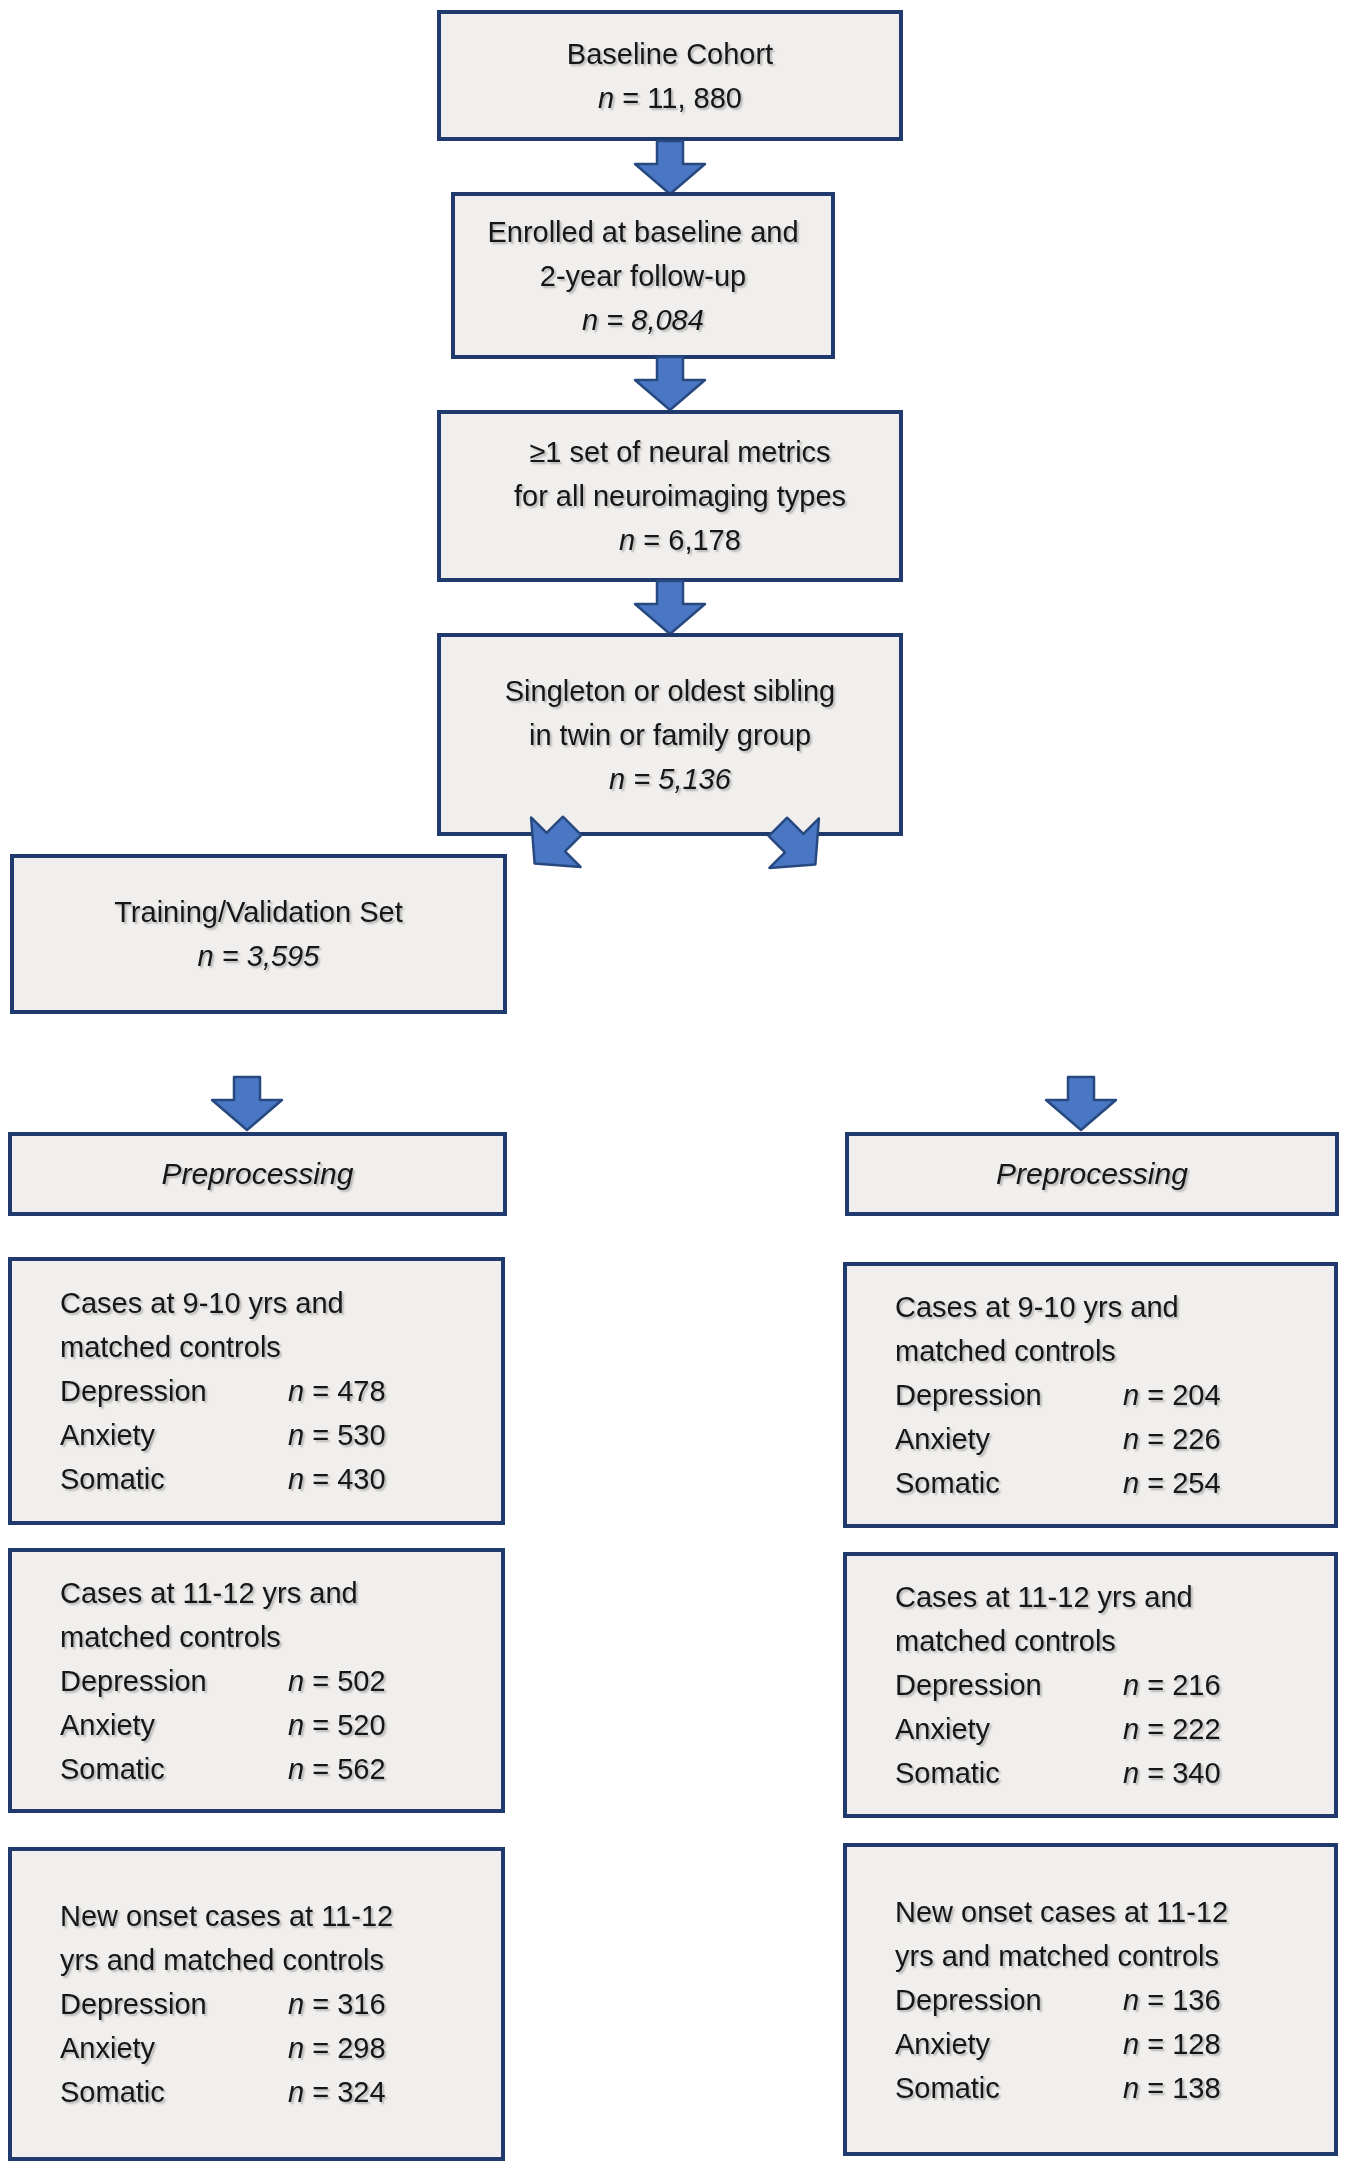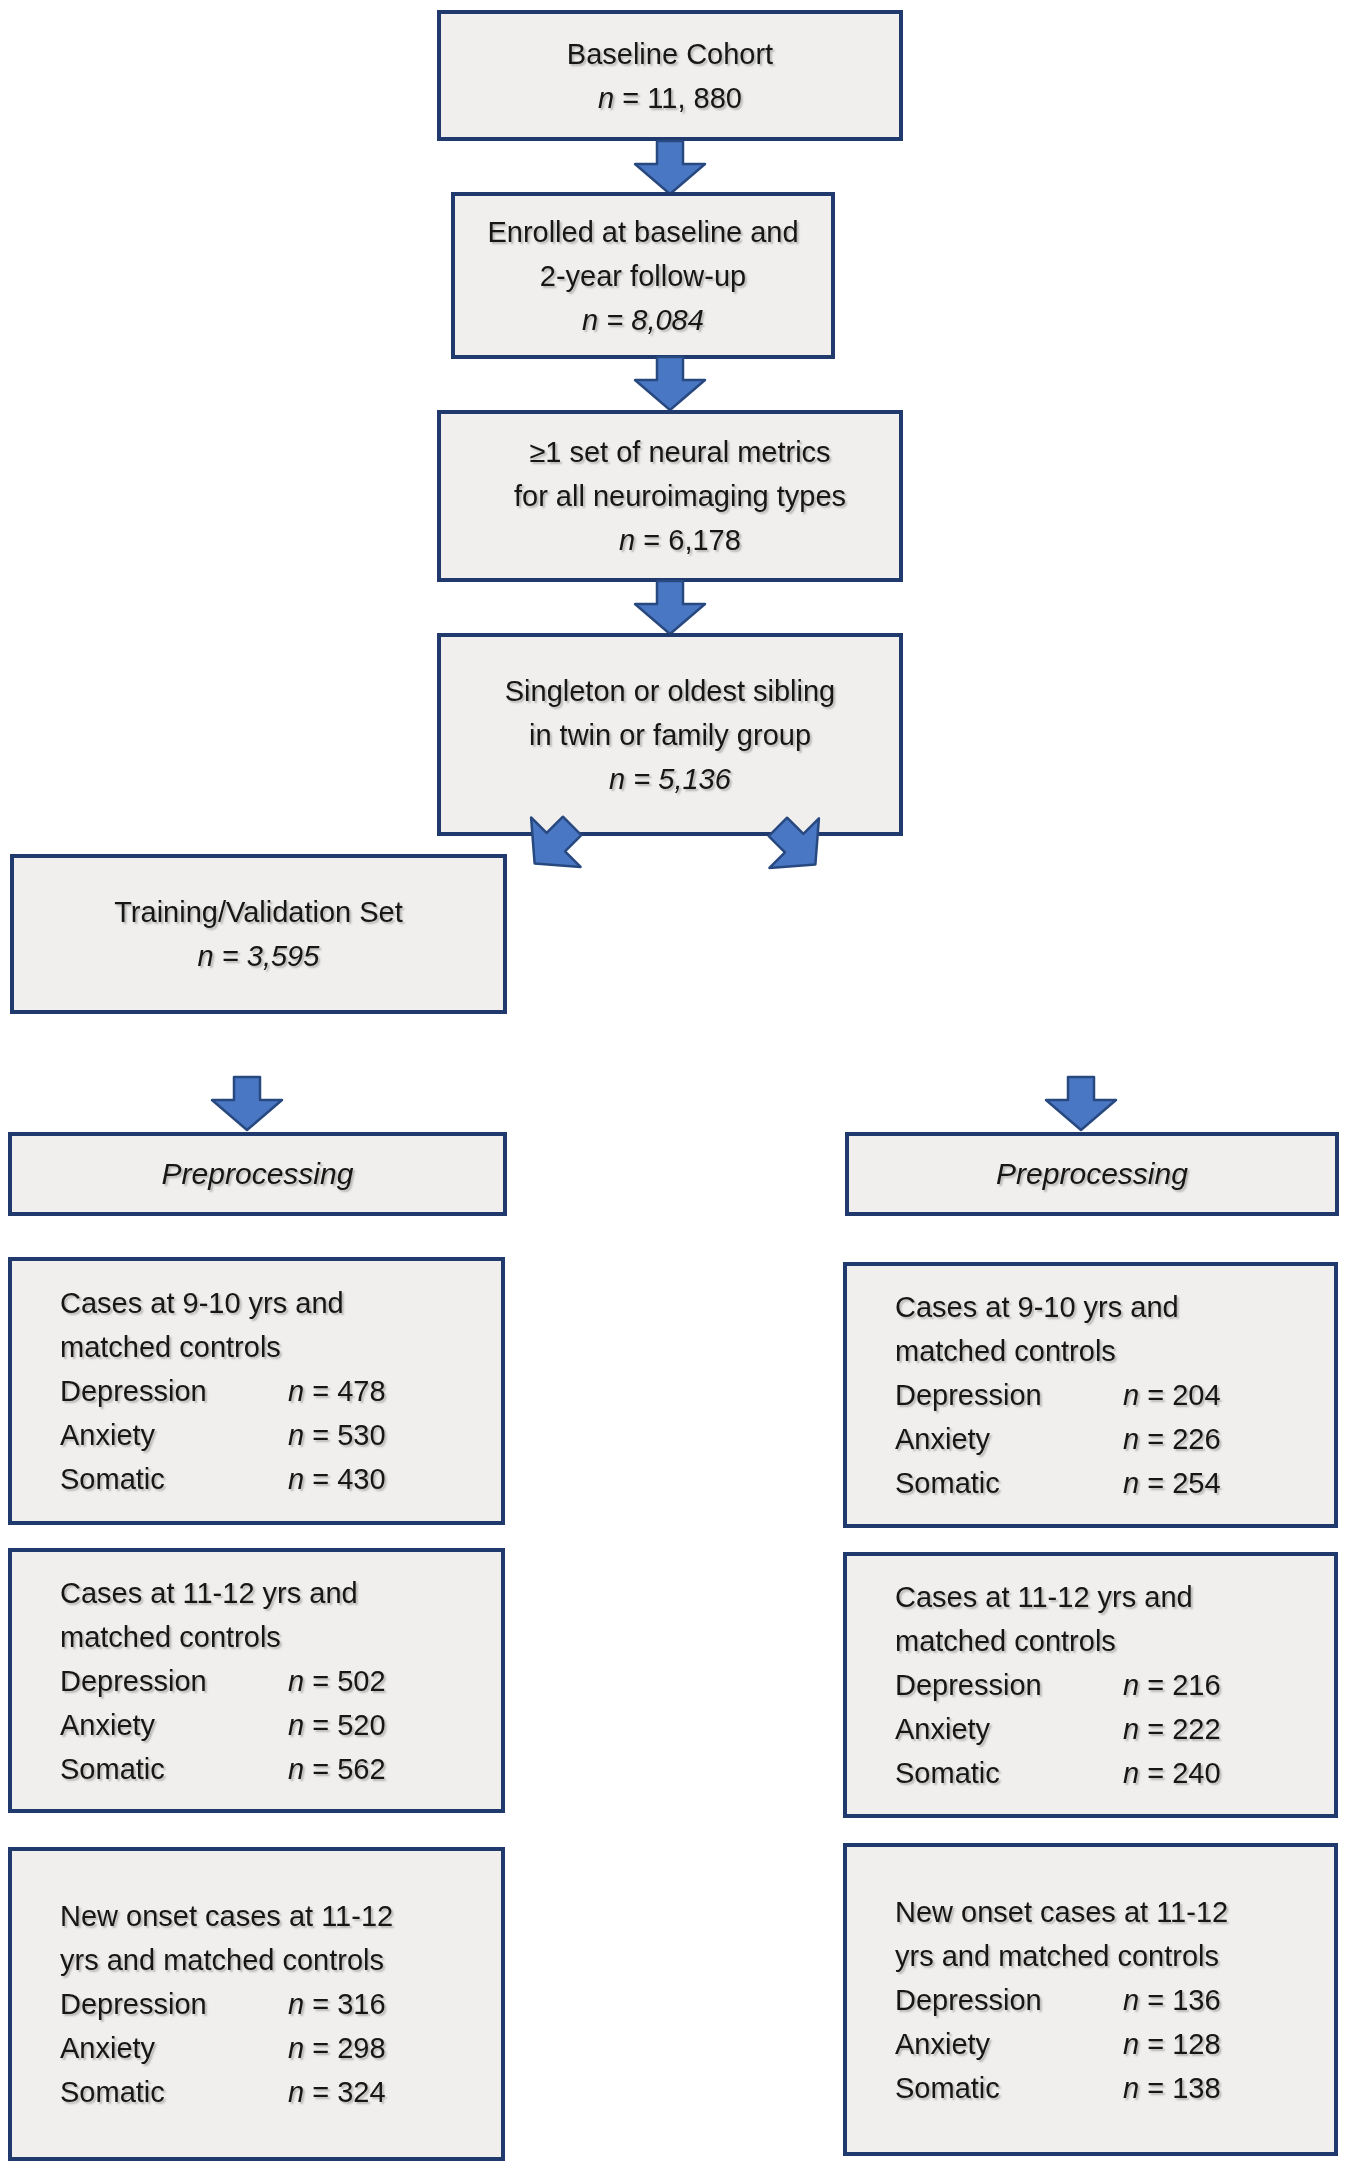--- a/index.html
+++ b/index.html
@@ -225,21 +225,21 @@
     <div class="case-row">
         <span class="label">Depression</span>
         <span><span class="nit">n</span><span> = 216</span></span>
       </div>
     <div class="case-row">
         <span class="label">Anxiety</span>
         <span><span class="nit">n</span><span> = 222</span></span>
       </div>
     <div class="case-row">
         <span class="label">Somatic</span>
-        <span><span class="nit">n</span><span> = 240</span></span>
+        <span><span class="nit">n</span><span> = 340</span></span>
       </div>
   </div>
 
   <div class="box cases" id="newonset-right">
     <div>New onset cases at 11-12</div>
     <div>yrs and matched controls</div>
     <div class="case-row">
         <span class="label">Depression</span>
         <span><span class="nit">n</span><span> = 136</span></span>
       </div>

